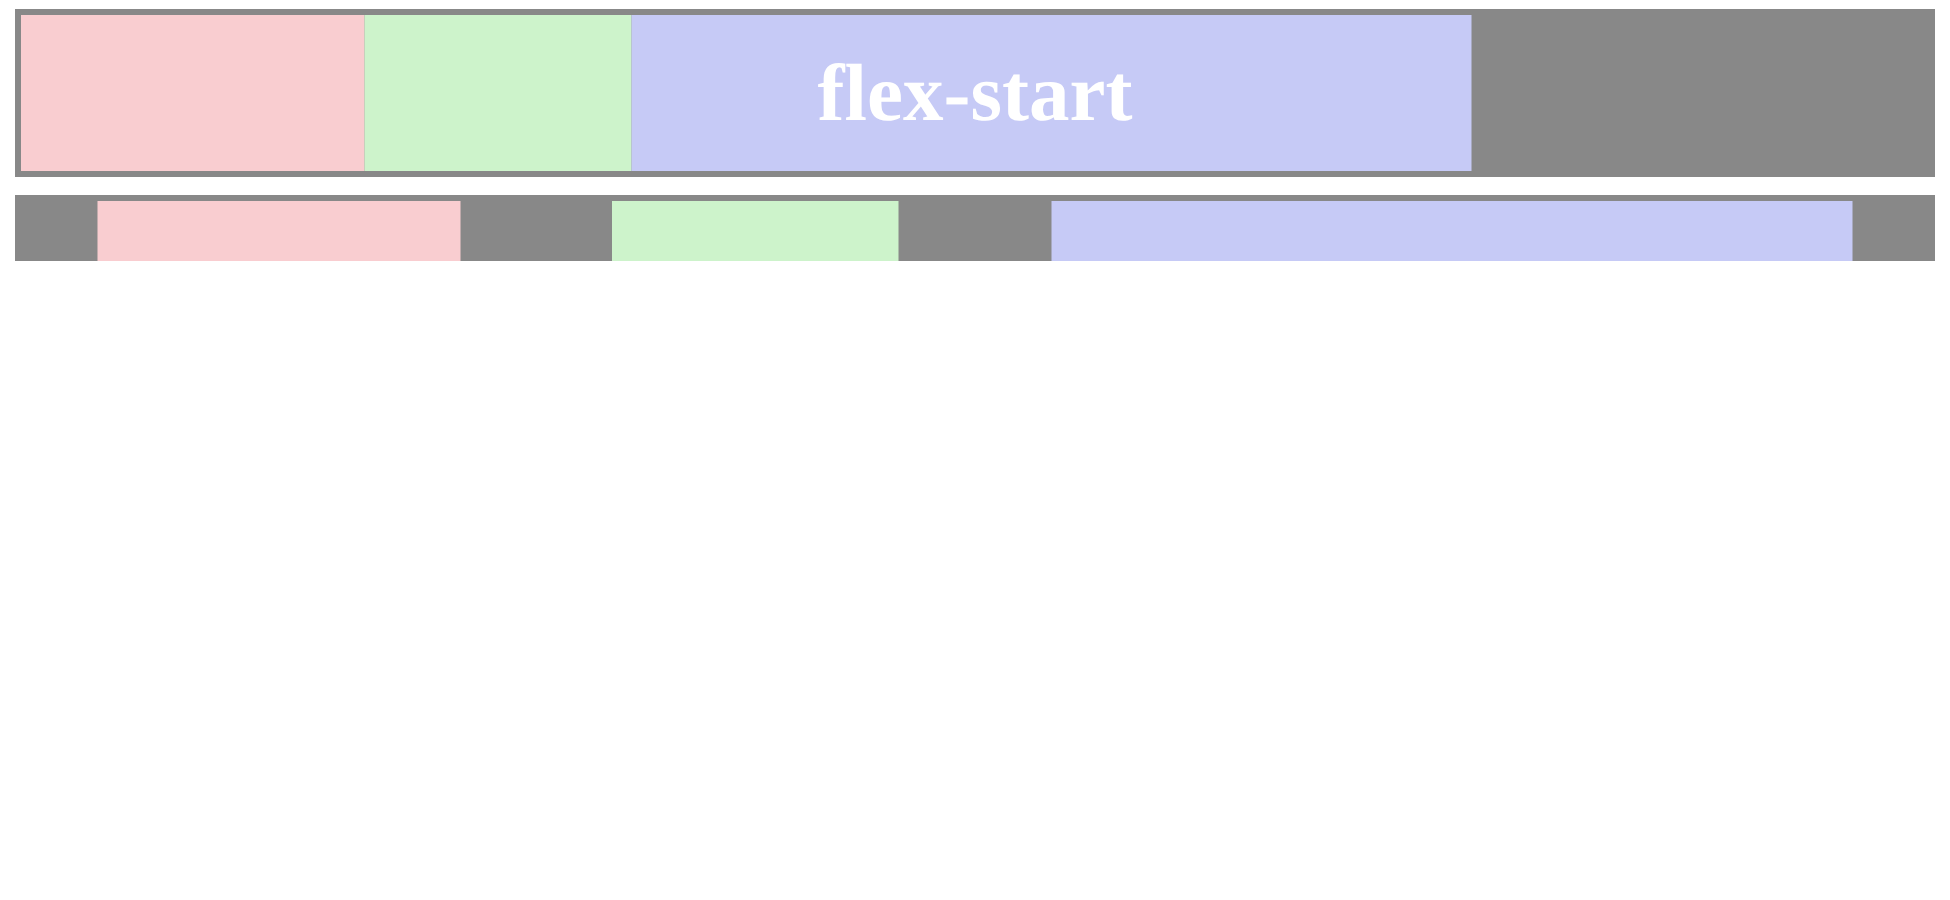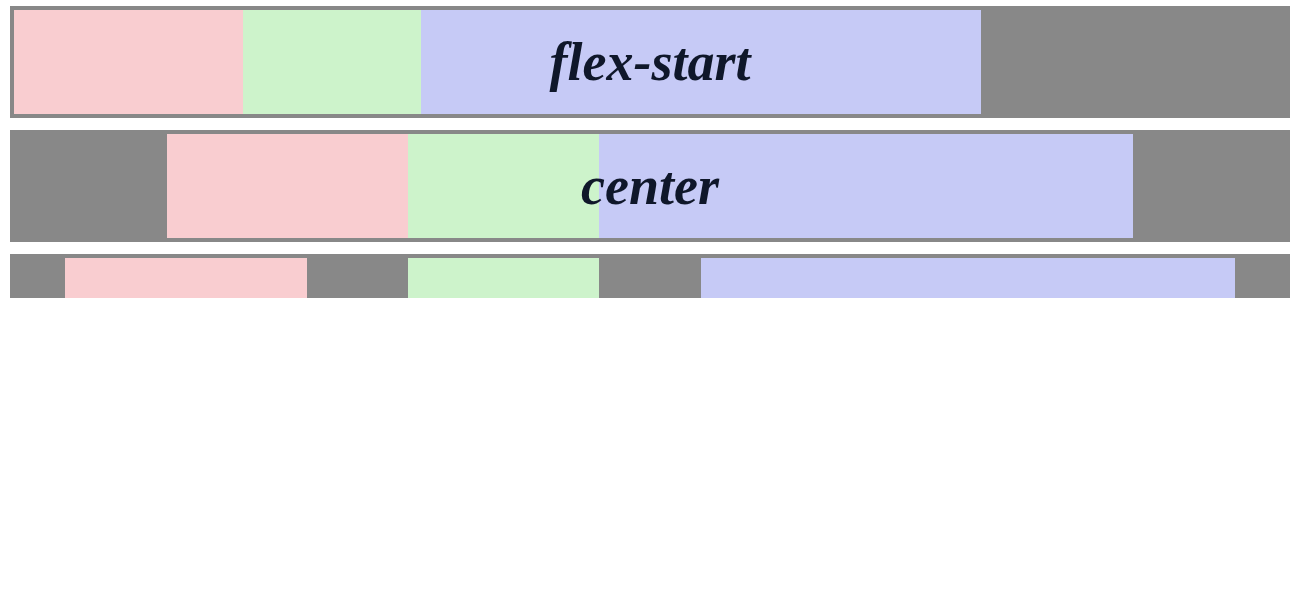--- a/index.html
+++ b/index.html
@@ -38,24 +38,23 @@
   .box.blue  { background: #c6caf6; }
 
   .label {
     position: absolute;
     inset: 0;
     display: flex;
     align-items: center;
     justify-content: center;
     font-size: 54px;
     font-weight: 700;
-    color: #0f172a;
+    color: #ffffff;
     pointer-events: none;
     letter-spacing: 0px;
-    font-style: italic;
   }
 
   
   .row5 {
     height: 44px;
     border-bottom: none;
     margin-bottom: 0;
     overflow: hidden;
   }
 </style>
@@ -67,28 +66,20 @@
   <div class="row-outer">
     <div class="flex jc-flex-start">
       <div class="box pink" style="width:18%"></div>
       <div class="box green" style="width:14%"></div>
       <div class="box blue" style="width:44%"></div>
     </div>
     <div class="label">flex-start</div>
   </div>
 
 
-  <div class="row-outer">
-    <div class="flex jc-center">
-      <div class="box pink" style="width:19%"></div>
-      <div class="box green" style="width:15%"></div>
-      <div class="box blue" style="width:42%"></div>
-    </div>
-    <div class="label">center</div>
-  </div>
 
 
   <div class="row-outer row5">
     <div class="flex jc-space-around">
       <div class="box pink" style="width:19%"></div>
       <div class="box green" style="width:15%"></div>
       <div class="box blue" style="width:42%"></div>
     </div>
     <div class="label"></div>
   </div>

